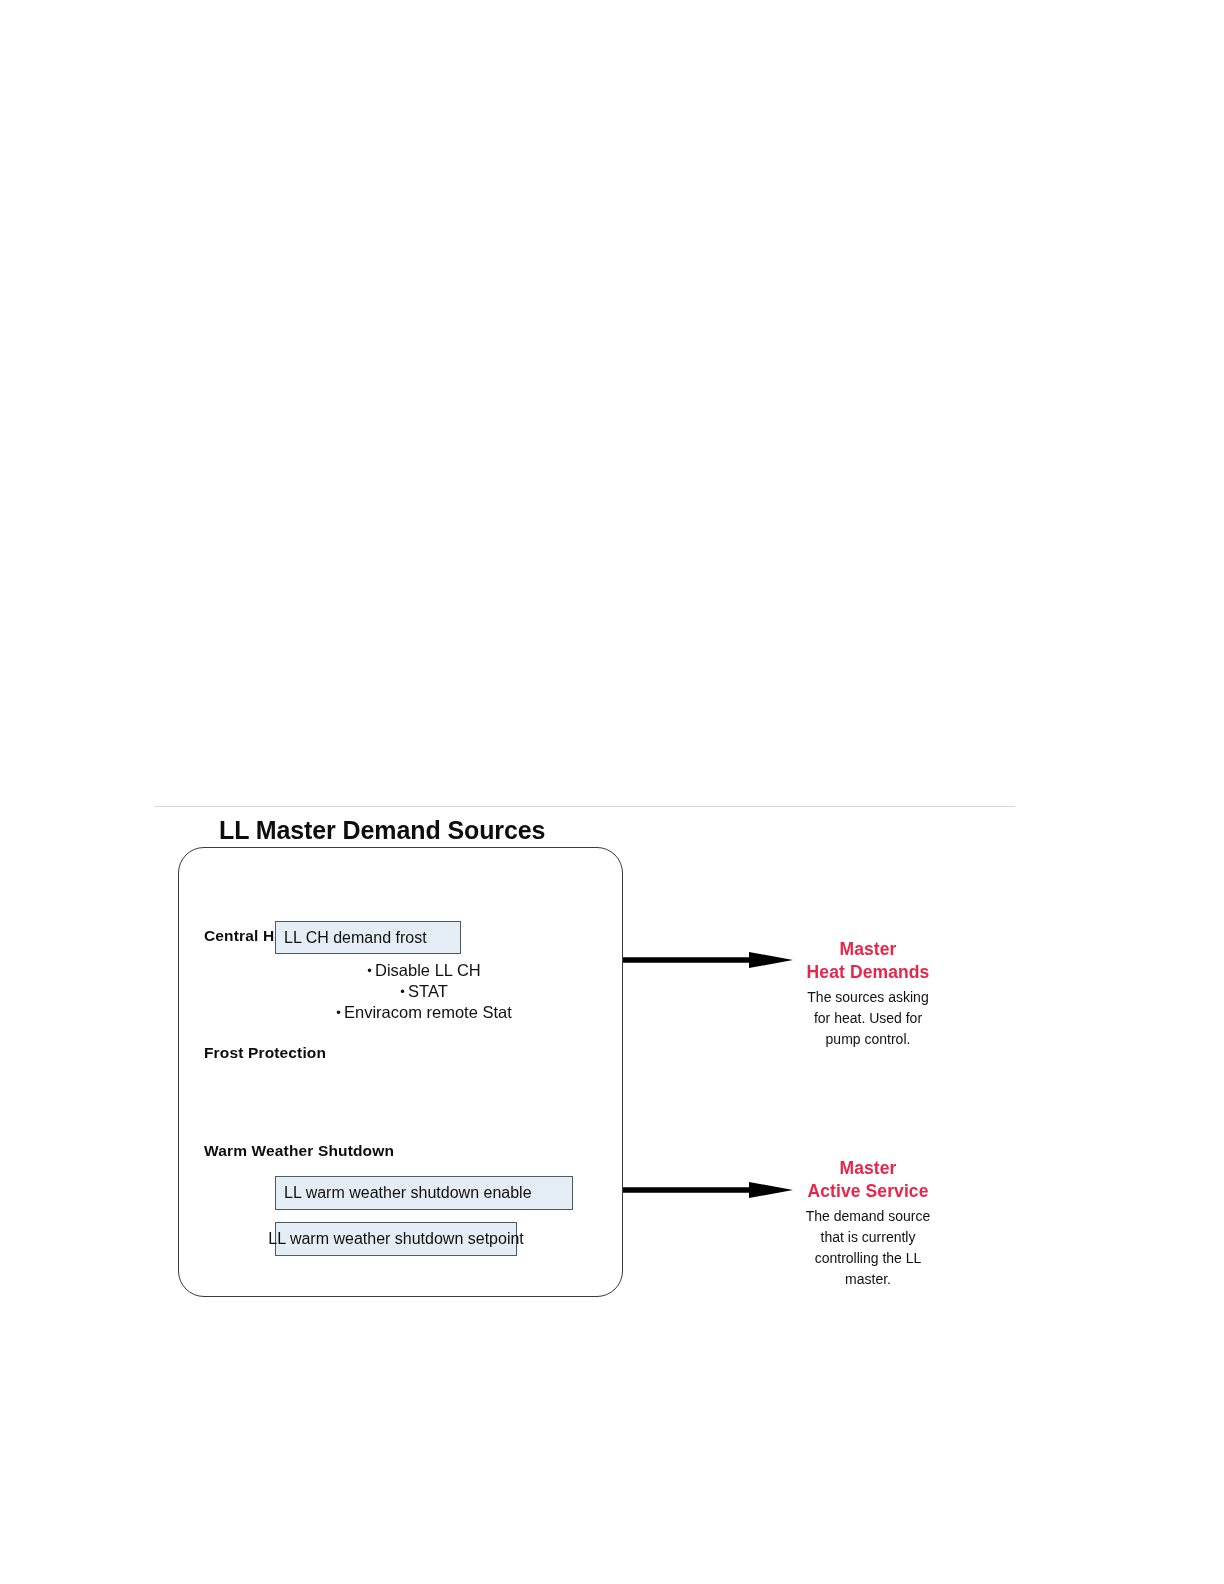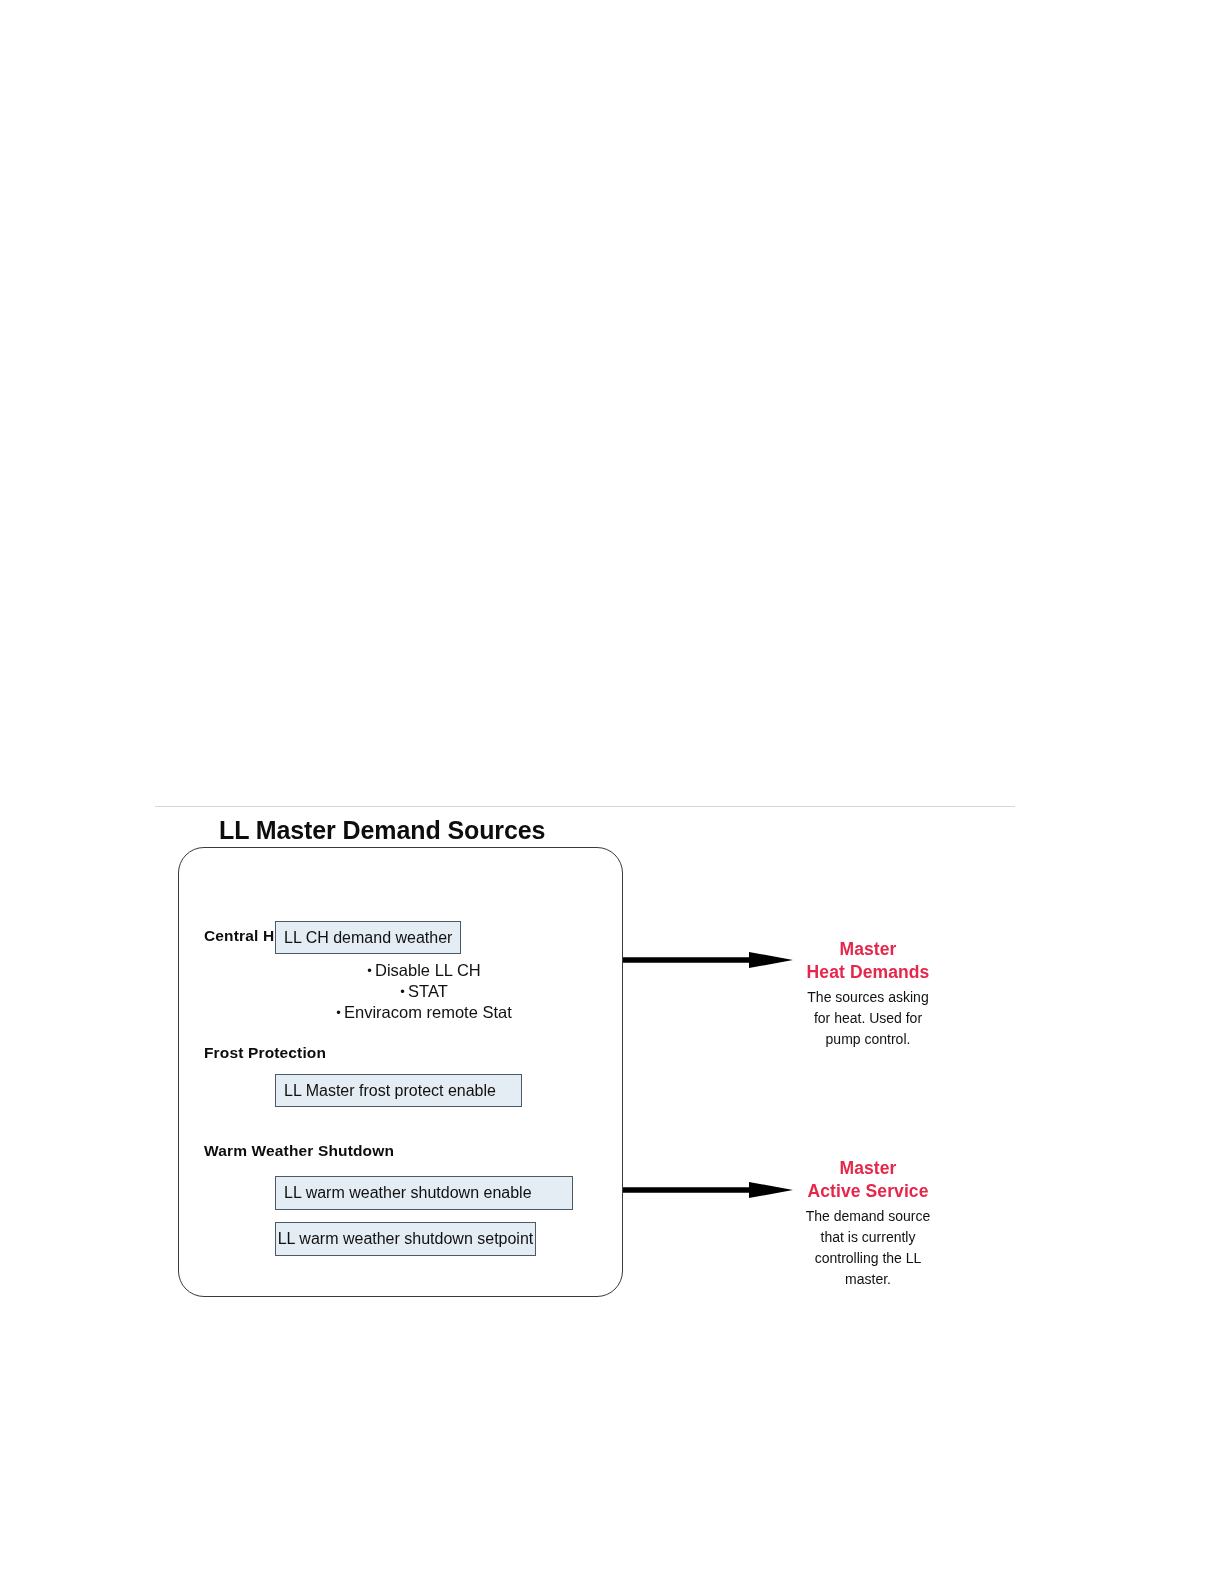--- a/index.html
+++ b/index.html
@@ -90,21 +90,21 @@
     width: 247px; height: 33px;
     padding-left: 8px;
   }
   .pb-wws-enable {
     left: 275px; top: 1176px;
     width: 298px; height: 34px;
     padding-left: 8px;
   }
   .pb-wws-setpoint {
     left: 275px; top: 1222px;
-    width: 261px; height: 34px;
+    width: 242px; height: 34px;
     justify-content: center;
   }
 
   
   .bullet-list {
     position: absolute;
     left: 333px;
     top: 960px;
     margin: 0;
     padding: 0;
@@ -165,31 +165,30 @@
 <div id="page">
 
   <div class="top-rule"></div>
 
   <div class="figure-title">LL Master Demand Sources</div>
 
   <div class="source-container"></div>
 
   <div class="section-header sh-central">Central Heat</div>
 
-  <div class="param-box pb-ch">LL CH demand weather</div>
+  <div class="param-box pb-ch">LL CH demand frost</div>
 
   <ul class="bullet-list">
     <li>Disable LL CH</li>
     <li>STAT</li>
     <li>Enviracom remote Stat</li>
   </ul>
 
   <div class="section-header sh-frost">Frost Protection</div>
 
-  <div class="param-box pb-frost">LL Master frost protect enable</div>
 
   <div class="section-header sh-warm">Warm Weather Shutdown</div>
 
   <div class="param-box pb-wws-enable">LL warm weather shutdown enable</div>
 
   <div class="param-box pb-wws-setpoint">LL warm weather shutdown setpoint</div>
 
   <svg class="arrow arrow-1" viewBox="0 0 170 24" preserveAspectRatio="none">
     <path d="M0 9.2 H126 V4 L170 12 L126 20 V14.8 H0 Z" fill="#000000"></path>
   </svg>

